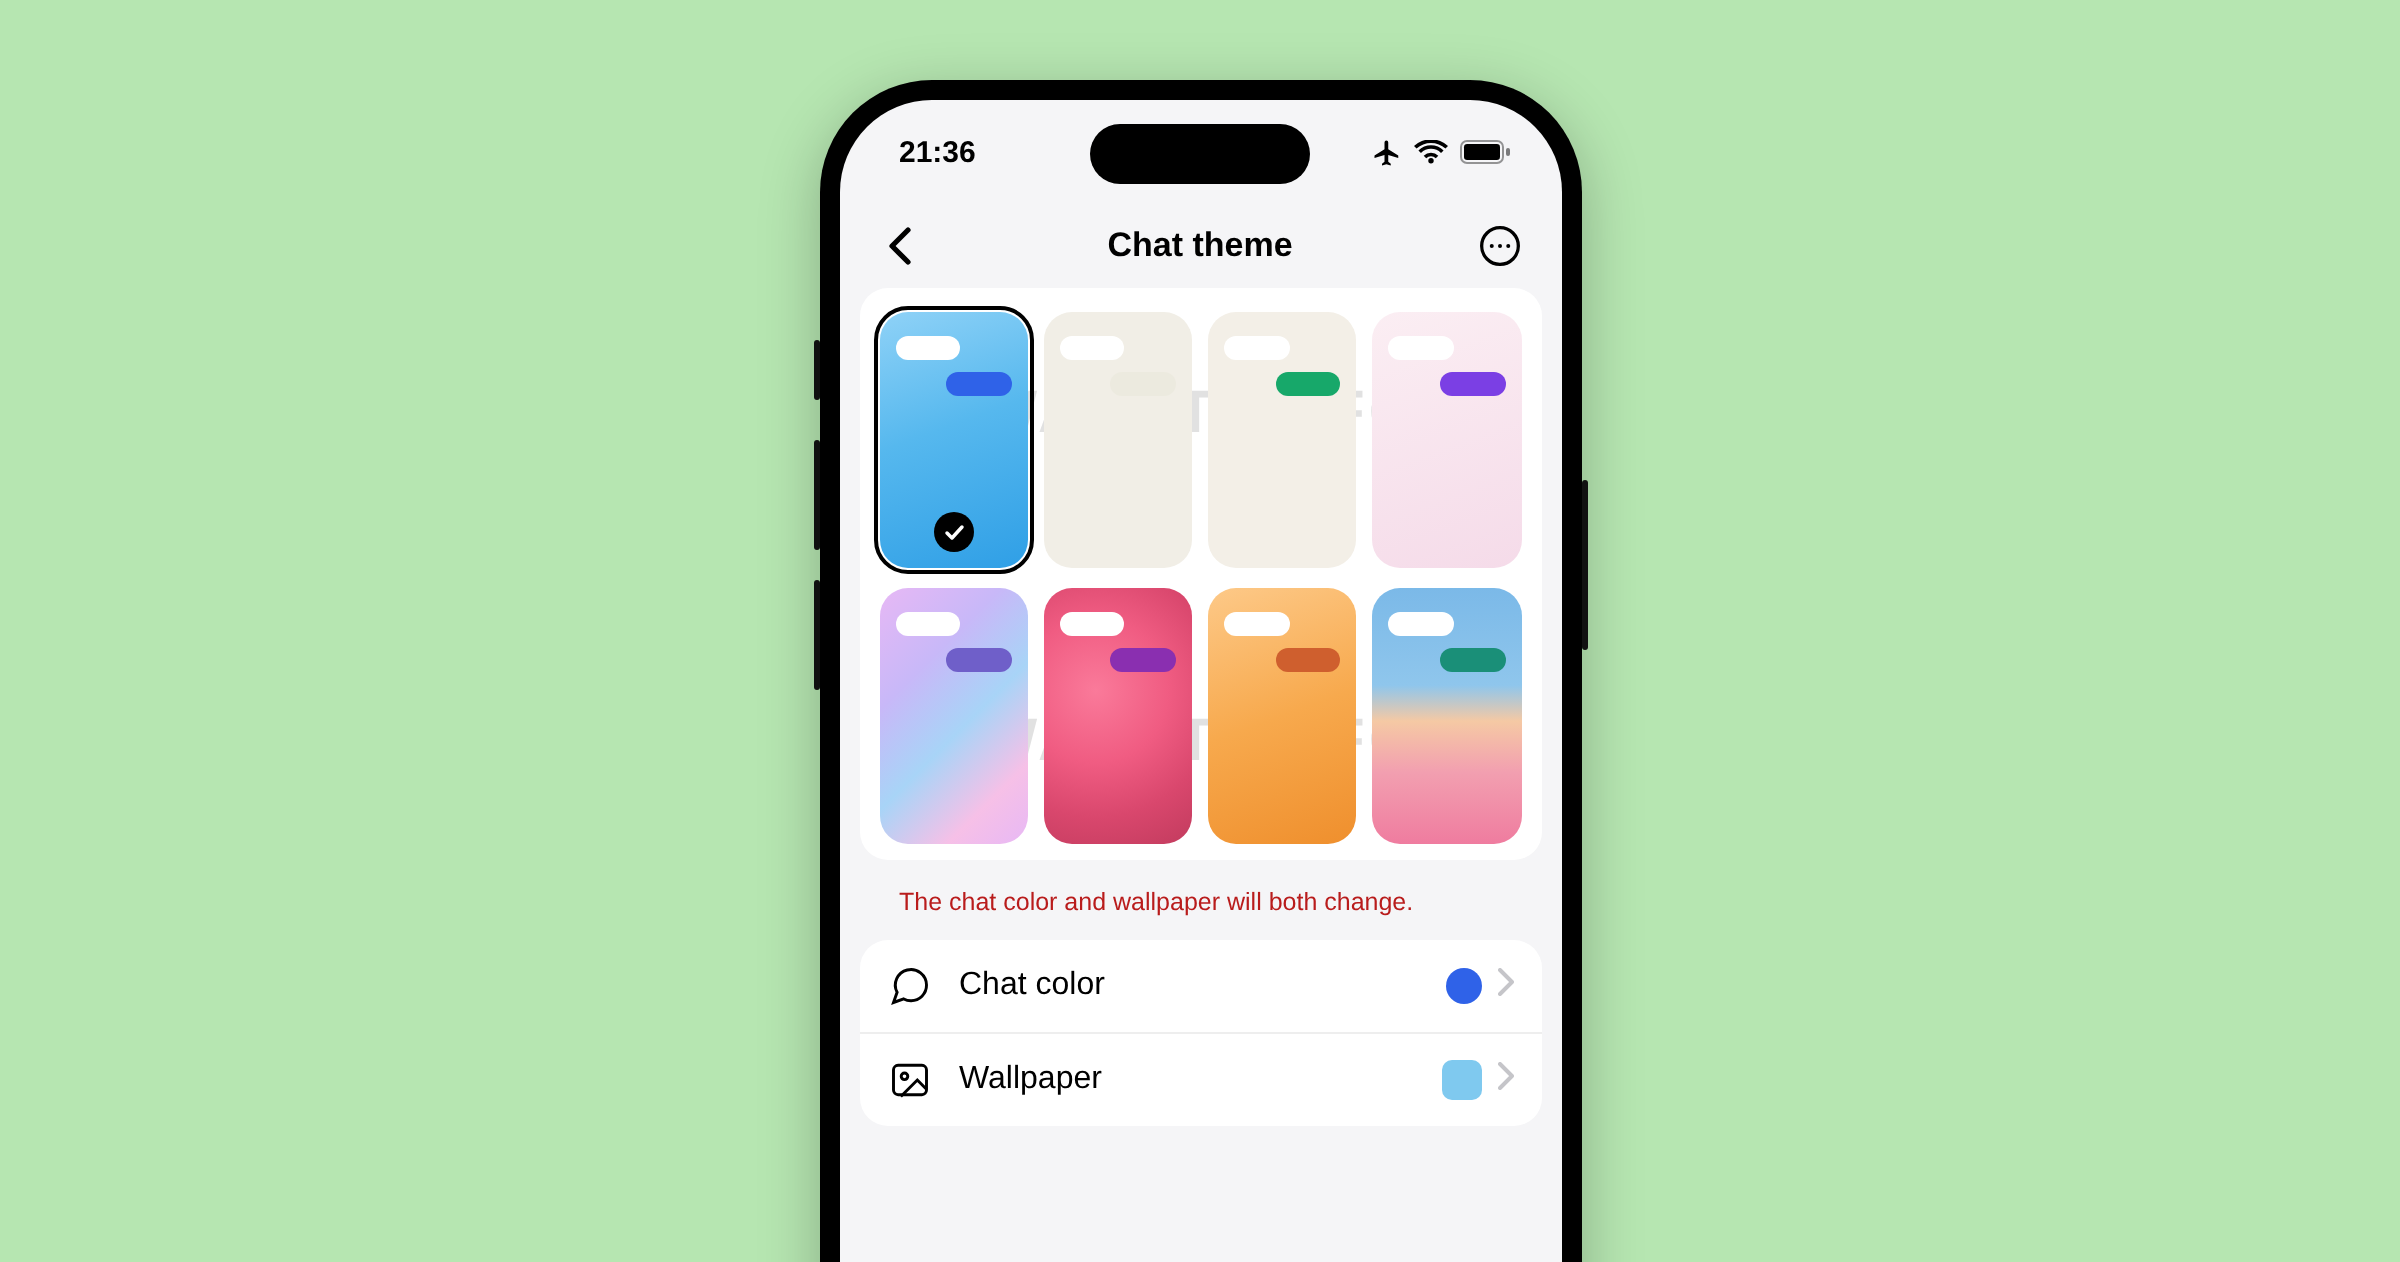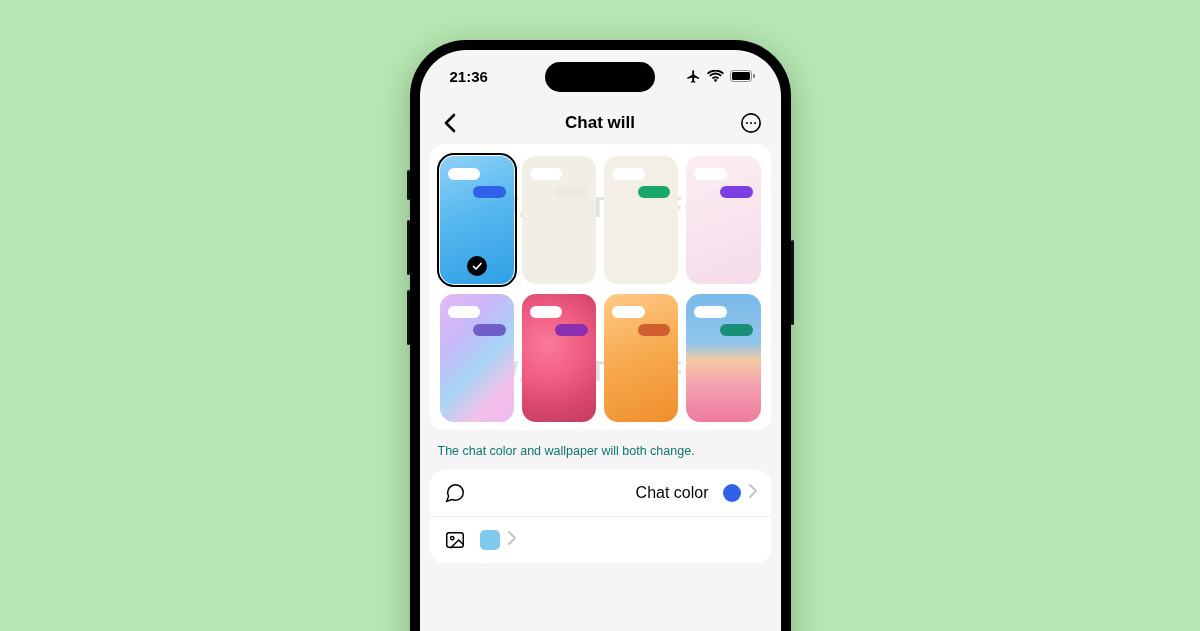--- a/index.html
+++ b/index.html
@@ -130,40 +130,40 @@
     position:absolute; left:-30px; right:-30px; text-align:center;
     font-size: 30px; font-weight: 700; letter-spacing: 2px;
     color: rgba(120,120,120,0.22);
     pointer-events:none;
     font-family: Arial, sans-serif;
   }
   .wm1 { top: 46px; }
   .wm2 { top: 210px; }
 
   .hint {
-    padding: 14px 18px 6px 18px;
+    padding: 14px 18px 6px 30px;
     font-size: 12.5px;
-    color:#0f766e;
+    color:#b91c1c;
   }
 
   
   .customize {
     background:#fff;
     margin: 6px 10px 0 10px;
     border-radius: 14px;
     overflow:hidden;
   }
   .list-row {
     display:flex; align-items:center; gap:14px;
     padding: 12px 14px;
     border-bottom: 1px solid #eee;
   }
   .list-row:last-child { border-bottom:none; }
   .row-icon { width:22px; display:flex; justify-content:center; }
-  .row-label { flex:1; font-size:16px; color:#000;text-align:right; }
+  .row-label { flex:1; font-size:16px; color:#000; }
   .row-trailing { display:flex; align-items:center; gap:8px; }
   .swatch { width:18px; height:18px; border-radius:50%; }
   .swatch-sq { width:20px; height:20px; border-radius:5px; }
   .chev { color:#c5c5c9; }
 
 </style>
 </head>
 <body>
 
 <div class="phone">
@@ -191,21 +191,21 @@
           </svg>
       </div>
     </div>
 
     <div class="navbar">
       <div class="nav-btn">
         <svg width="12" height="20" viewBox="0 0 12 20" fill="none" stroke="#000" stroke-width="2.6" stroke-linecap="round" stroke-linejoin="round">
             <polyline points="10 2 2 10 10 18"></polyline>
           </svg>
       </div>
-      <div class="title">Chat will</div>
+      <div class="title">Chat theme</div>
       <div class="nav-btn">
         <svg width="22" height="22" viewBox="0 0 24 24" fill="none" stroke="#000" stroke-width="1.8">
             <circle cx="12" cy="12" r="10"></circle>
             <circle cx="7.5" cy="12" r="1.1" fill="#000" stroke="none"></circle>
             <circle cx="12" cy="12" r="1.1" fill="#000" stroke="none"></circle>
             <circle cx="16.5" cy="12" r="1.1" fill="#000" stroke="none"></circle>
           </svg>
       </div>
     </div>
 
@@ -275,20 +275,21 @@
         </span>
       </div>
       <div class="list-row">
         <span class="row-icon">
           <svg width="22" height="22" viewBox="0 0 24 24" fill="none" stroke="#000" stroke-width="1.6">
               <rect x="3" y="4" width="18" height="16" rx="2.5"></rect>
               <circle cx="9" cy="10" r="1.8"></circle>
               <path d="M21 17l-5-5-9 9"></path>
             </svg>
         </span>
+        <span class="row-label">Wallpaper</span>
         <span class="row-trailing">
           <span class="swatch-sq" style="background:#7fc9ef"></span>
           <span class="chev">
             <svg width="8" height="14" viewBox="0 0 8 14" fill="none" stroke="currentColor" stroke-width="2" stroke-linecap="round" stroke-linejoin="round">
                 <polyline points="1 1 7 7 1 13"></polyline>
               </svg>
           </span>
         </span>
       </div>
     </div>

